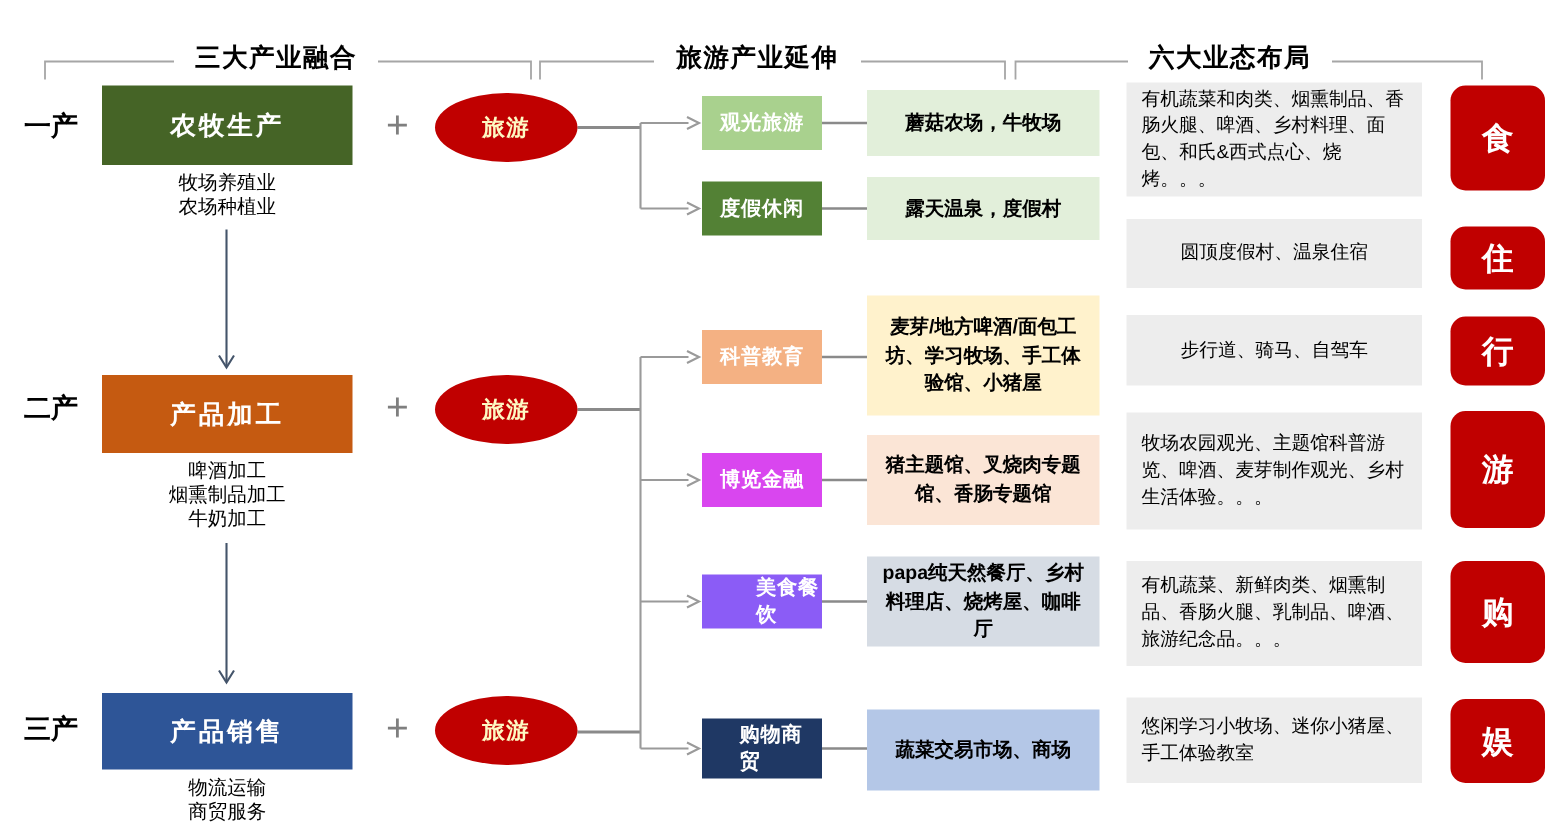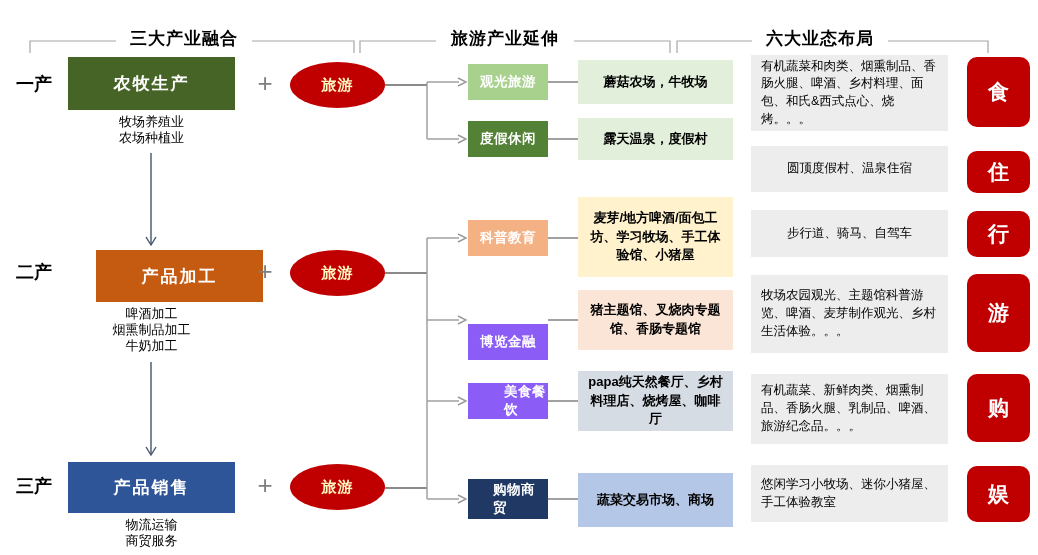--- a/index.html
+++ b/index.html
@@ -9,32 +9,32 @@
   }
   .abs{position:absolute;box-sizing:border-box;}
   svg.connectors{position:absolute;left:0;top:0;width:1038px;height:555px;}
 
   .hdr{width:150px;text-align:center;font-size:17px;font-weight:bold;letter-spacing:1px;}
 
   .tier{width:56px;text-align:center;font-size:18px;font-weight:bold;}
   .sbox{left:68px;width:167px;color:#fff;font-size:17px;font-weight:bold;
         display:flex;align-items:center;justify-content:center;letter-spacing:2px;}
   .sbox.s1{background:#456426;}
-  .sbox.s2{background:#c55a11;margin-left:28px;}
+  .sbox.s2{background:#c55a11;}
   .sbox.s3{background:#2e5597;}
   .sub{left:76px;width:151px;text-align:center;font-size:13px;line-height:1.22;white-space:pre-line;}
   .plus{left:252px;width:26px;text-align:center;font-size:26px;font-weight:300;color:#7f7f7f;}
   .bubble{left:290px;width:95px;height:46px;background:#c00000;border-radius:50%;
           color:#fef9c3;font-size:15px;font-weight:bold;letter-spacing:1px;
           display:flex;align-items:center;justify-content:center;}
 
   .cat{left:468px;width:80px;color:#fff;font-size:13.5px;font-weight:bold;
        display:flex;align-items:center;justify-content:center;letter-spacing:.5px;}
   .c1{background:#a9d18e;} .c2{background:#538135;} .c3{background:#f4b183;}
-  .c4{background:#8b5cf6;margin-top:22px;} .c5{background:#8b5cf6;padding-left:36px;} .c6{background:#1f3864;padding-left:25px;}
+  .c4{background:#d946ef;} .c5{background:#8b5cf6;padding-left:36px;} .c6{background:#1f3864;padding-left:25px;}
 
   .det{left:578px;width:155px;font-size:13px;font-weight:bold;line-height:1.45;
        display:flex;align-items:center;justify-content:center;text-align:center;padding:2px 8px;}
   .d1{background:#e2efda;} .d2{background:#e2efda;} .d3{background:#fff2cc;}
   .d4{background:#fbe5d6;} .d5{background:#d6dce4;} .d6{background:#b4c7e7;}
 
   .gray{left:751px;width:197px;background:#ededed;font-size:12.5px;line-height:1.42;
         display:flex;align-items:center;justify-content:center;padding:4px 10px;}
 
   .tag{left:967px;width:63px;background:#c00000;border-radius:10px;color:#fff;

